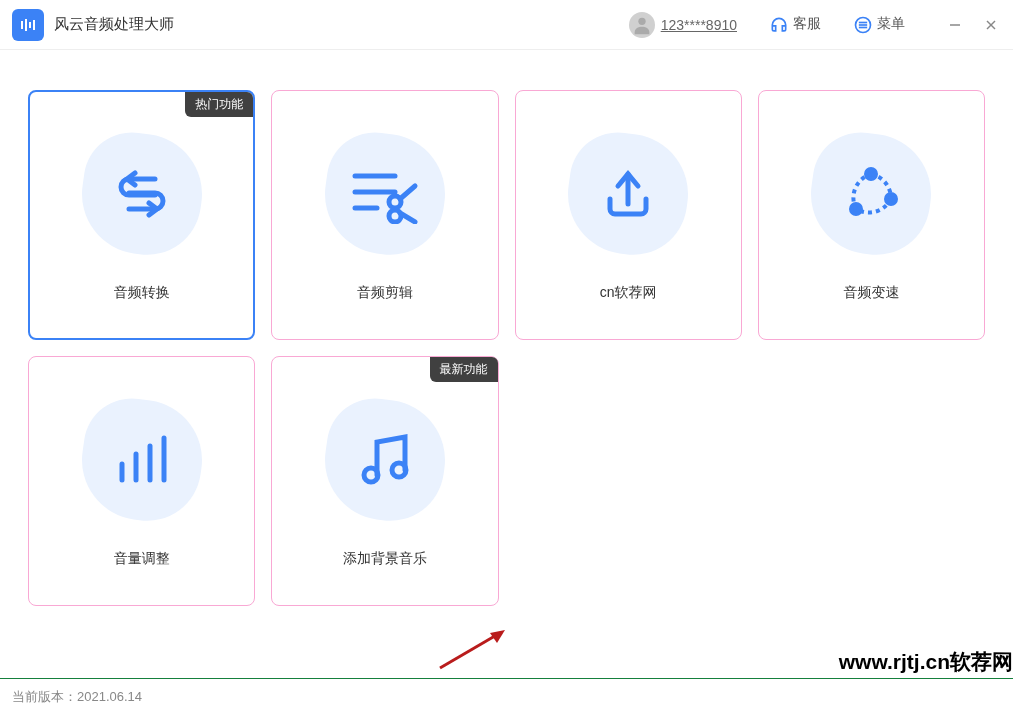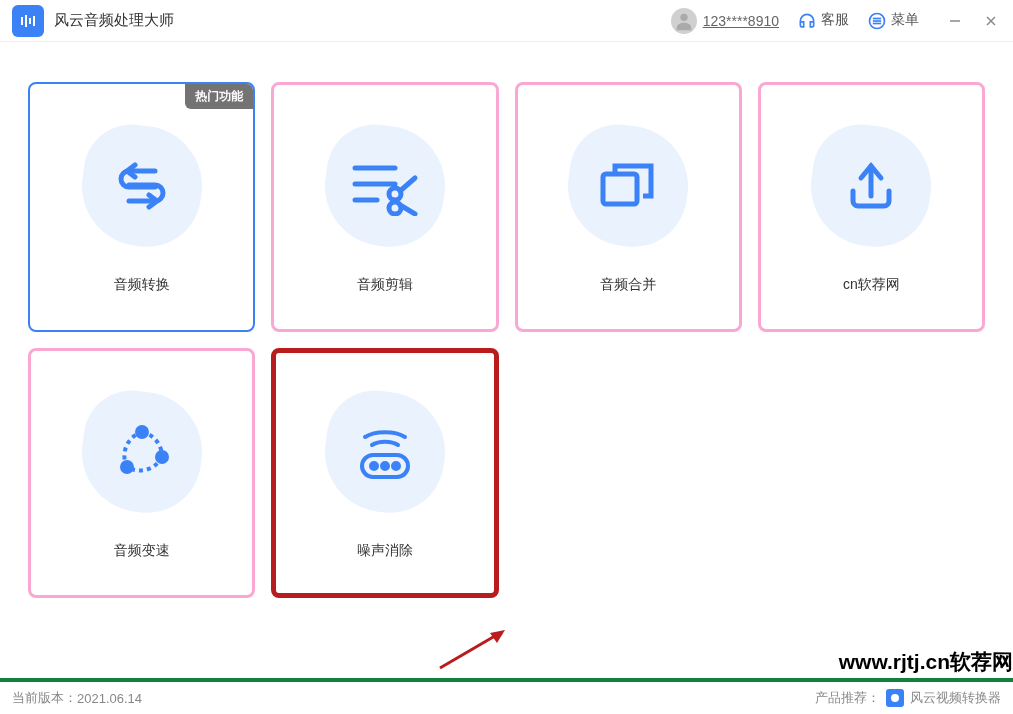--- a/index.html
+++ b/index.html
@@ -9,21 +9,21 @@
     }
     body {
       font-family: "Microsoft YaHei", "PingFang SC", sans-serif;
       background: #ffffff;
       width: 1013px;
       height: 714px;
       overflow: hidden;
       position: relative;
     }
     .titlebar {
-      height: 42px;
+      height: 50px;
       display: flex;
       align-items: center;
       padding: 0 12px;
       border-bottom: 1px solid #eee;
     }
     .app-logo {
       width: 32px;
       height: 32px;
       background: #3b82f6;
       border-radius: 6px;
@@ -33,21 +33,21 @@
       margin-right: 10px;
     }
     .app-title {
       font-size: 15px;
       color: #333;
     }
     .titlebar-right {
       margin-left: auto;
       display: flex;
       align-items: center;
-      gap: 18px;
+      gap: 32px;
     }
     .user-area {
       display: flex;
       align-items: center;
       gap: 6px;
     }
     .avatar {
       width: 26px;
       height: 26px;
       background: #d0d0d0;
@@ -92,46 +92,45 @@
     .main-content {
       padding: 40px 28px 20px 28px;
     }
     .card-grid {
       display: grid;
       grid-template-columns: repeat(4, 1fr);
       gap: 16px;
     }
     .card {
       height: 250px;
-      border: 3px solid #f9a8d4;
+      border: 1px solid #f9a8d4;
       border-radius: 8px;
       display: flex;
       flex-direction: column;
       align-items: center;
       justify-content: center;
       position: relative;
       cursor: pointer;
       background: #fff;
     }
     .card.selected {
       border: 2px solid #3b82f6;
     }
     .card.highlighted {
       border: 5px solid #b91c1c;
     }
     .card-badge {
       position: absolute;
       top: 0;
       right: 0;
-      background: #737373;
+      background: #404040;
       color: #fff;
       font-size: 12px;
       padding: 4px 10px;
       border-radius: 0 6px 0 6px;
-      font-weight: bold;
     }
     .card-icon {
       width: 130px;
       height: 130px;
       display: flex;
       align-items: center;
       justify-content: center;
       margin-bottom: 25px;
       position: relative;
     }
@@ -156,21 +155,21 @@
       position: absolute;
       bottom: 0;
       left: 0;
       right: 0;
       height: 36px;
       display: flex;
       align-items: center;
       padding: 0 12px;
       font-size: 13px;
       color: #888;
-      border-top: 4px solid #15803d;
+      border-top: 1px solid #15803d;
     }
     .footer-right {
       margin-left: auto;
       display: flex;
       align-items: center;
       gap: 6px;
     }
     .footer-icon {
       width: 18px;
       height: 18px;
@@ -280,30 +279,20 @@
           <line x1="8" y1="44" x2="30" y2="44"></line>
           <circle cx="48" cy="38" r="6"></circle>
           <circle cx="48" cy="52" r="6"></circle>
           <line x1="53" y1="35" x2="68" y2="22"></line>
           <line x1="53" y1="49" x2="68" y2="58"></line>
         </svg>
       </div>
       <div class="card-label">音频剪辑</div>
     </div>
 
-    <div class="card">
-      <div class="card-icon">
-        <div class="icon-bg"></div>
-        <svg class="icon-svg" width="70" height="60" viewBox="0 0 70 60" fill="none" stroke="#3b82f6" stroke-width="5">
-          <rect x="10" y="18" width="34" height="30" rx="3"></rect>
-          <path d="M22 18V10h36v30h-8"></path>
-        </svg>
-      </div>
-      <div class="card-label">音频合并</div>
-    </div>
 
     <div class="card">
       <div class="card-icon">
         <div class="icon-bg"></div>
         <svg class="icon-svg" width="60" height="60" viewBox="0 0 60 60" fill="none" stroke="#3b82f6" stroke-width="5" stroke-linecap="round">
           <path d="M12 35v10a5 5 0 005 5h26a5 5 0 005-5V35"></path>
           <line x1="30" y1="40" x2="30" y2="10"></line>
           <path d="M20 22l10-12 10 12"></path>
         </svg>
       </div>
@@ -318,54 +307,55 @@
           <circle cx="55" cy="40" r="5" fill="#3b82f6"></circle>
           <circle cx="20" cy="50" r="5" fill="#3b82f6"></circle>
           <path d="M35 15 A25 25 0 0 1 55 40" stroke-dasharray="4 4"></path>
           <path d="M55 40 A25 25 0 0 1 20 50" stroke-dasharray="4 4"></path>
           <path d="M20 50 A25 25 0 0 1 35 15" stroke-dasharray="4 4"></path>
         </svg>
       </div>
       <div class="card-label">音频变速</div>
     </div>
 
-
-    <div class="card highlighted">
-      <div class="card-icon">
-        <div class="icon-bg"></div>
-        <svg class="icon-svg" width="70" height="65" viewBox="0 0 70 65" fill="none" stroke="#3b82f6" stroke-width="4" stroke-linecap="round">
-          <path d="M15 18a25 12 0 0140 0"></path>
-          <path d="M22 26a16 8 0 0126 0"></path>
-          <rect x="12" y="36" width="46" height="22" rx="11"></rect>
-          <circle cx="24" cy="47" r="3" fill="#3b82f6"></circle>
-          <circle cx="35" cy="47" r="3" fill="#3b82f6"></circle>
-          <circle cx="46" cy="47" r="3" fill="#3b82f6"></circle>
-        </svg>
-      </div>
-      <div class="card-label">噪声消除</div>
-    </div>
-
+    <div class="card">
+      <div class="card-icon">
+        <div class="icon-bg"></div>
+        <svg class="icon-svg" width="60" height="55" viewBox="0 0 60 55" fill="none" stroke="#3b82f6" stroke-width="5" stroke-linecap="round">
+          <line x1="10" y1="48" x2="10" y2="32"></line>
+          <line x1="24" y1="48" x2="24" y2="22"></line>
+          <line x1="38" y1="48" x2="38" y2="14"></line>
+          <line x1="52" y1="48" x2="52" y2="6"></line>
+        </svg>
+      </div>
+      <div class="card-label">音量调整</div>
+    </div>
+
+
+    <div class="card">
+      <div class="card-badge">最新功能</div>
+      <div class="card-icon">
+        <div class="icon-bg"></div>
+        <svg class="icon-svg" width="60" height="60" viewBox="0 0 60 60" fill="none" stroke="#3b82f6" stroke-width="5" stroke-linecap="round">
+          <path d="M22 45V12l28-5v33"></path>
+          <circle cx="16" cy="45" r="7"></circle>
+          <circle cx="44" cy="40" r="7"></circle>
+        </svg>
+      </div>
+      <div class="card-label">添加背景音乐</div>
+    </div>
 
   </div>
 </div>
 
 <div class="arrow-annotation">
   <svg width="90" height="60" viewBox="0 0 90 60">
     <line x1="10" y1="50" x2="70" y2="15" stroke="#b91c1c" stroke-width="3"></line>
     <polygon points="75,12 60,15 67,25" fill="#b91c1c"></polygon>
   </svg>
 </div>
 
 <div class="watermark">www.rjtj.cn软荐网</div>
 
 <div class="footer">
   <span>当前版本：</span>
   <span>2021.06.14</span>
-  <div class="footer-right">
-    <span>产品推荐：</span>
-    <div class="footer-icon">
-      <svg width="12" height="12" viewBox="0 0 12 12">
-          <circle cx="6" cy="6" r="4" fill="#fff"></circle>
-        </svg>
-    </div>
-    <span>风云视频转换器</span>
-  </div>
 </div>
 
 </body></html>

